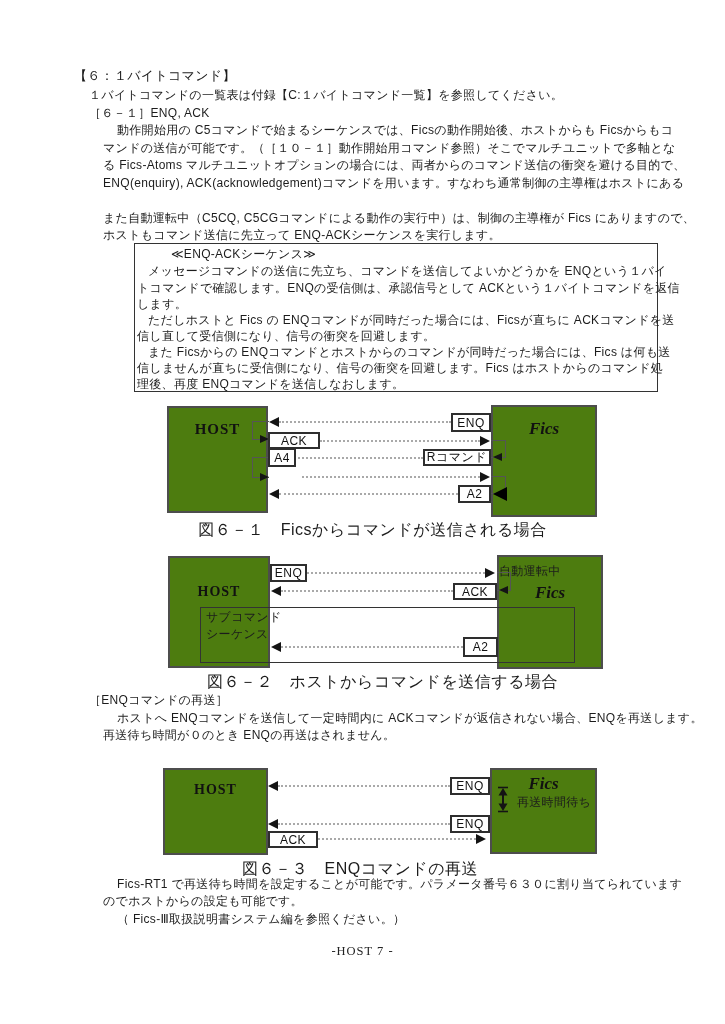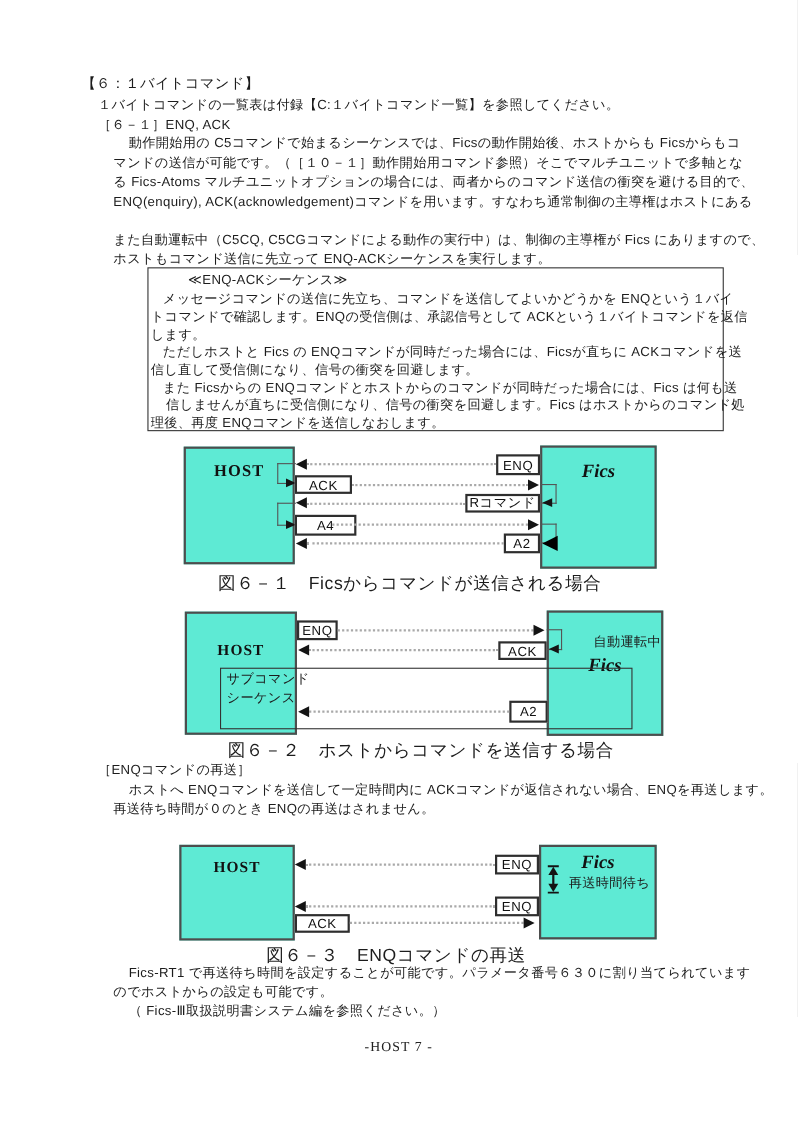--- a/index.html
+++ b/index.html
@@ -4,21 +4,21 @@
 <style>
   html,body{margin:0;padding:0;background:#e8e8e8;}
   .page{
     position:relative;width:725px;height:1024px;margin:0 auto;
     background:#ffffff;overflow:hidden;
     font-family:"Liberation Sans","DejaVu Sans",sans-serif;
   }
   .t{position:absolute;white-space:nowrap;font-size:12px;letter-spacing:.3px;color:#1c1c1c;line-height:14px;}
   .t.big{font-size:13px;}
   
-  .obox{position:absolute;border:2px solid #4d4d4d;background:#5eead4;box-sizing:border-box;}
+  .obox{position:absolute;border:2px solid #4d4d4d;background:#4d7c0f;box-sizing:border-box;}
   .serifb{font-family:"Liberation Serif","DejaVu Serif",serif;font-weight:bold;color:#111;}
   .hostlbl{display:block;text-align:center;font-size:15px;letter-spacing:1px;}
   .ficslbl{display:block;text-align:center;font-size:17px;font-style:italic;}
   .mlabel{
     position:absolute;border:2px solid #2e2e2e;background:#fff;box-sizing:border-box;
     display:flex;align-items:center;justify-content:center;
     font-size:12px;letter-spacing:.5px;color:#111;white-space:nowrap;
   }
   .dln{position:absolute;height:0;border-top:2px dotted #a9a9a9;}
   .aL{position:absolute;width:0;height:0;border-top:5px solid transparent;border-bottom:5px solid transparent;border-right:10px solid #141414;}
@@ -50,21 +50,21 @@
   <div class="t" style="left:103px;top:228px;">ホストもコマンド送信に先立って ENQ-ACKシーケンスを実行します。</div>
 
   <div class="enqbox" style="left:134px;top:243px;width:524px;height:149px;"></div>
   <div class="t" style="left:171px;top:247px;">≪ENQ-ACKシーケンス≫</div>
   <div class="t" style="left:148px;top:264px;">メッセージコマンドの送信に先立ち、コマンドを送信してよいかどうかを ENQという１バイ</div>
   <div class="t" style="left:137px;top:281px;">トコマンドで確認します。ENQの受信側は、承認信号として ACKという１バイトコマンドを返信</div>
   <div class="t" style="left:137px;top:297px;">します。</div>
   <div class="t" style="left:148px;top:313px;">ただしホストと Fics の ENQコマンドが同時だった場合には、Ficsが直ちに ACKコマンドを送</div>
   <div class="t" style="left:137px;top:329px;">信し直して受信側になり、信号の衝突を回避します。</div>
   <div class="t" style="left:148px;top:345px;">また Ficsからの ENQコマンドとホストからのコマンドが同時だった場合には、Fics は何も送</div>
-  <div class="t" style="left:151px;top:361px;">信しませんが直ちに受信側になり、信号の衝突を回避します。Fics はホストからのコマンド処</div>
+  <div class="t" style="left:137px;top:361px;">信しませんが直ちに受信側になり、信号の衝突を回避します。Fics はホストからのコマンド処</div>
   <div class="t" style="left:137px;top:377px;">理後、再度 ENQコマンドを送信しなおします。</div>
 
   <div class="obox" style="left:167px;top:406px;width:101px;height:107px;">
     <span class="serifb hostlbl" style="margin-top:13px;">HOST</span>
   </div>
   <div class="obox" style="left:491px;top:405px;width:106px;height:112px;">
     <span class="serifb ficslbl" style="margin-top:12px;">Fics</span>
   </div>
 
   <div class="dln" style="left:279px;top:421px;width:172px;"></div>
@@ -78,37 +78,37 @@
   <div class="aR" style="left:480px;top:436px;"></div>
   <div class="hkFics" style="left:491px;top:440px;width:15px;height:18px;"></div>
   <div class="aLs" style="left:493px;top:453px;"></div>
 
   <div class="mlabel" style="left:423px;top:449px;width:68px;height:17px;">Rコマンド</div>
   <div class="dln" style="left:279px;top:457px;width:144px;"></div>
   <div class="aL" style="left:269px;top:452px;"></div>
   <div class="hkHost" style="left:252px;top:457px;width:17px;height:21px;"></div>
   <div class="aRs" style="left:260px;top:473px;"></div>
 
-  <div class="mlabel" style="left:268px;top:468px;width:56px;height:19px;">A4</div>
+  <div class="mlabel" style="left:268px;top:448px;width:28px;height:19px;">A4</div>
   <div class="dln" style="left:302px;top:476px;width:178px;"></div>
   <div class="aR" style="left:480px;top:472px;"></div>
   <div class="hkFics" style="left:491px;top:476px;width:15px;height:18px;"></div>
   <div class="aLb" style="left:493px;top:487px;"></div>
 
   <div class="mlabel" style="left:458px;top:485px;width:33px;height:18px;">A2</div>
   <div class="dln" style="left:279px;top:493px;width:179px;"></div>
   <div class="aL" style="left:269px;top:489px;"></div>
 
   <div class="caption" style="left:150px;top:520px;width:445px;">図６－１　Ficsからコマンドが送信される場合</div>
 
   <div class="obox" style="left:168px;top:556px;width:102px;height:112px;">
     <span class="serifb hostlbl" style="margin-top:26px;font-size:14px;">HOST</span>
   </div>
   <div class="obox" style="left:497px;top:555px;width:106px;height:114px;">
-    <span class="t" style="position:static;display:block;text-align:right;margin-top:19px;padding-left:28px;">自動運転中</span>
+    <span class="t" style="position:static;display:block;text-align:left;margin-top:7px;">自動運転中</span>
     <span class="serifb ficslbl" style="margin-top:5px;">Fics</span>
   </div>
 
   <div class="mlabel" style="left:270px;top:564px;width:37px;height:18px;">ENQ</div>
   <div class="dln" style="left:307px;top:572px;width:178px;"></div>
   <div class="aR" style="left:485px;top:568px;"></div>
   <div class="hkFics" style="left:497px;top:572px;width:14px;height:19px;"></div>
   <div class="aLs" style="left:499px;top:586px;"></div>
 
   <div class="mlabel" style="left:453px;top:583px;width:44px;height:17px;">ACK</div>

